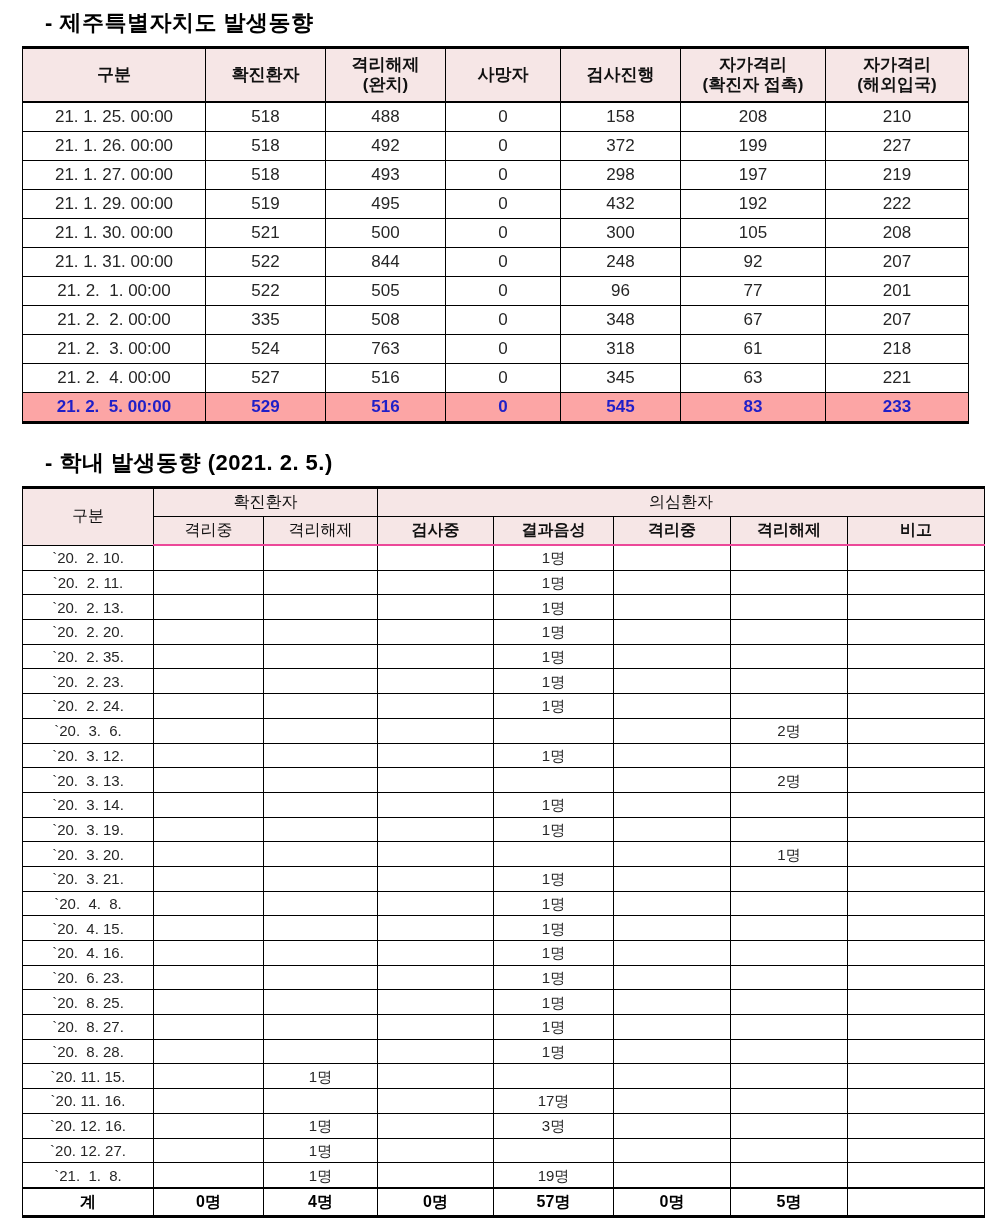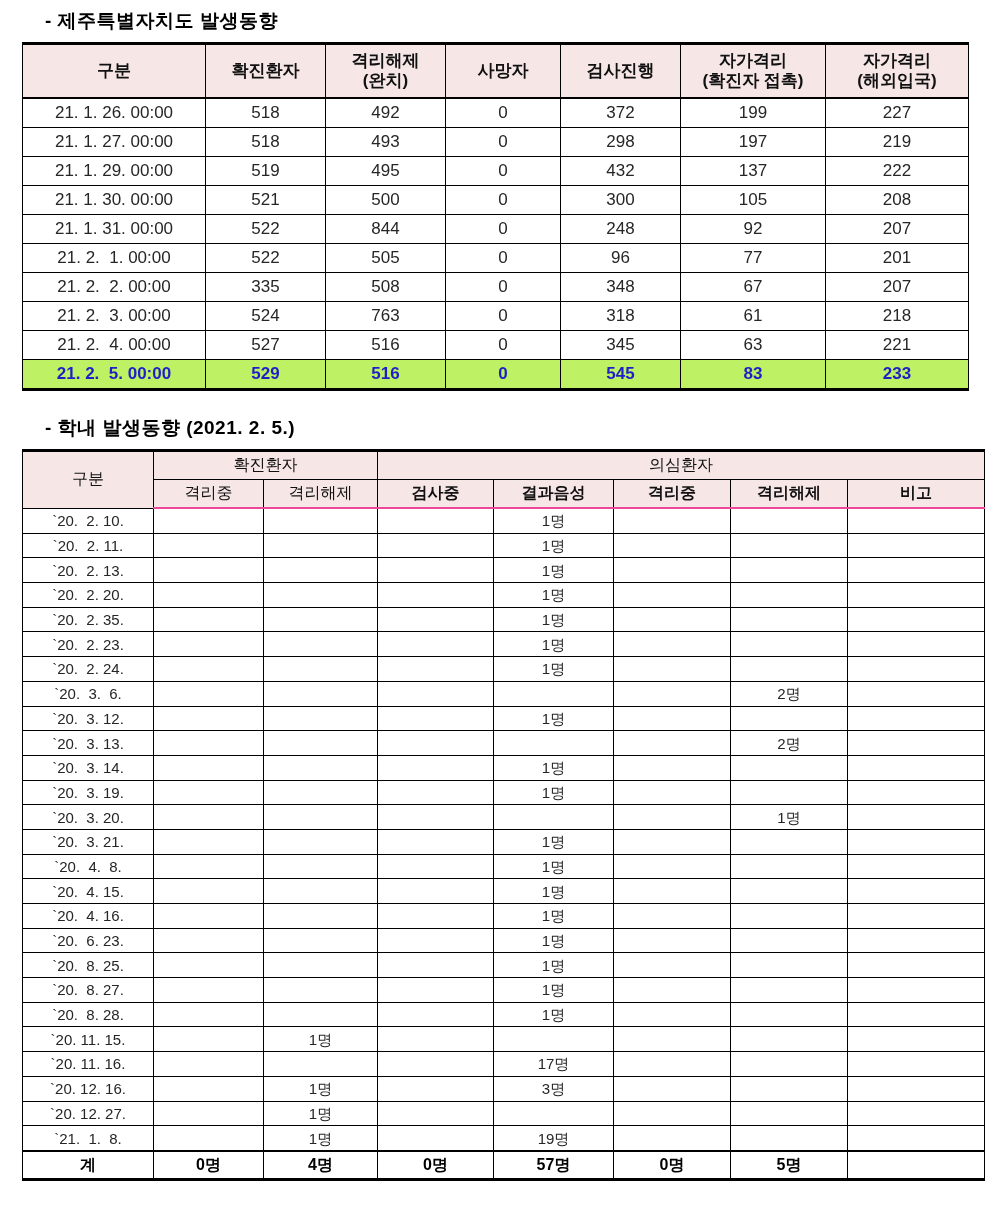--- a/index.html
+++ b/index.html
@@ -2,38 +2,38 @@
 <html><head>
 <meta charset="utf-8">
 <style>
   html,body{margin:0;padding:0;}
   body{
     width:986px;height:1225px;background:#ffffff;color:#262626;
     font-family:"Liberation Sans","DejaVu Sans",sans-serif;
     -webkit-font-smoothing:antialiased;overflow:hidden;
   }
   .doc-title{
-    font-size:19px;font-weight:bold;color:#000;
+    font-size:22px;font-weight:bold;color:#000;
     margin:8px 0 8px 45px;letter-spacing:0.5px;white-space:pre;
   }
   .doc-title.second{margin-top:24px;}
   table{border-collapse:collapse;table-layout:fixed;margin-left:22px;}
   
   #t1{width:946px;border-top:3px solid #000;border-bottom:3px solid #000;}
   #t1 th{
     background:#f6e6e6;border:1px solid #000;border-bottom:2px solid #000;
     font-size:17px;font-weight:bold;height:52px;line-height:1.2;
     white-space:pre-line;text-align:center;padding:0;color:#111;
   }
   #t1 td{
     border:1px solid #000;text-align:center;font-size:17px;
     height:28px;padding:0;white-space:pre;
   }
   #t1 tr.highlight td{
-    background:#bef264;color:#1f1fc8;font-weight:bold;
+    background:#fca5a5;color:#1f1fc8;font-weight:bold;
   }
   
   #t2{width:962px;border-top:3px solid #000;border-bottom:3px solid #000;}
   #t2 th{
     background:#f6e6e6;border:1px solid #000;font-size:16px;
     font-weight:normal;height:27px;text-align:center;padding:0;color:#111;
   }
   #t2 thead tr:last-child th{border-bottom:2px solid #ec4899;}
   #t2 th.b{font-weight:bold;}
   #t2 td{
@@ -68,20 +68,29 @@
         <th>사망자</th>
         <th>검사진행</th>
         <th>자가격리
 (확진자 접촉)</th>
         <th>자가격리
 (해외입국)</th>
       </tr>
     </thead>
   <tbody>
       <tr>
+        <td>21. 1. 25. 00:00</td>
+        <td>518</td>
+        <td>488</td>
+        <td>0</td>
+        <td>158</td>
+        <td>208</td>
+        <td>210</td>
+      </tr>
+      <tr>
         <td>21. 1. 26. 00:00</td>
         <td>518</td>
         <td>492</td>
         <td>0</td>
         <td>372</td>
         <td>199</td>
         <td>227</td>
       </tr>
       <tr>
         <td>21. 1. 27. 00:00</td>
@@ -91,21 +100,21 @@
         <td>298</td>
         <td>197</td>
         <td>219</td>
       </tr>
       <tr>
         <td>21. 1. 29. 00:00</td>
         <td>519</td>
         <td>495</td>
         <td>0</td>
         <td>432</td>
-        <td>137</td>
+        <td>192</td>
         <td>222</td>
       </tr>
       <tr>
         <td>21. 1. 30. 00:00</td>
         <td>521</td>
         <td>500</td>
         <td>0</td>
         <td>300</td>
         <td>105</td>
         <td>208</td>

